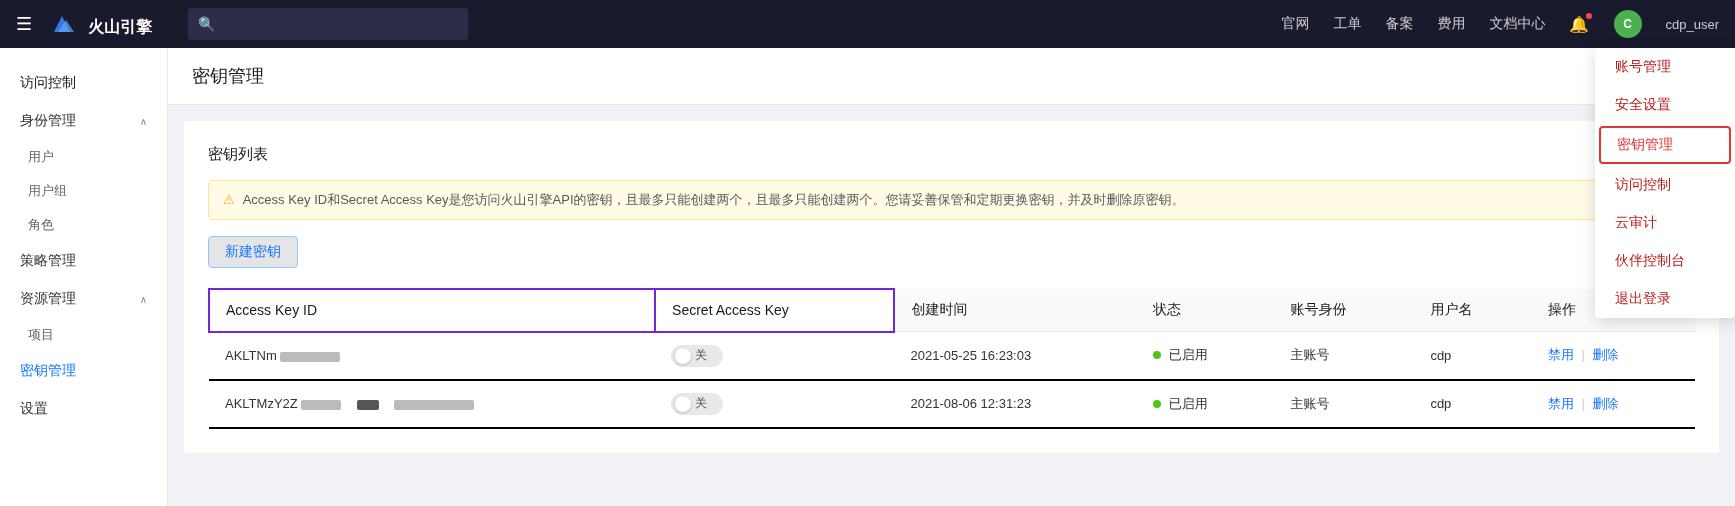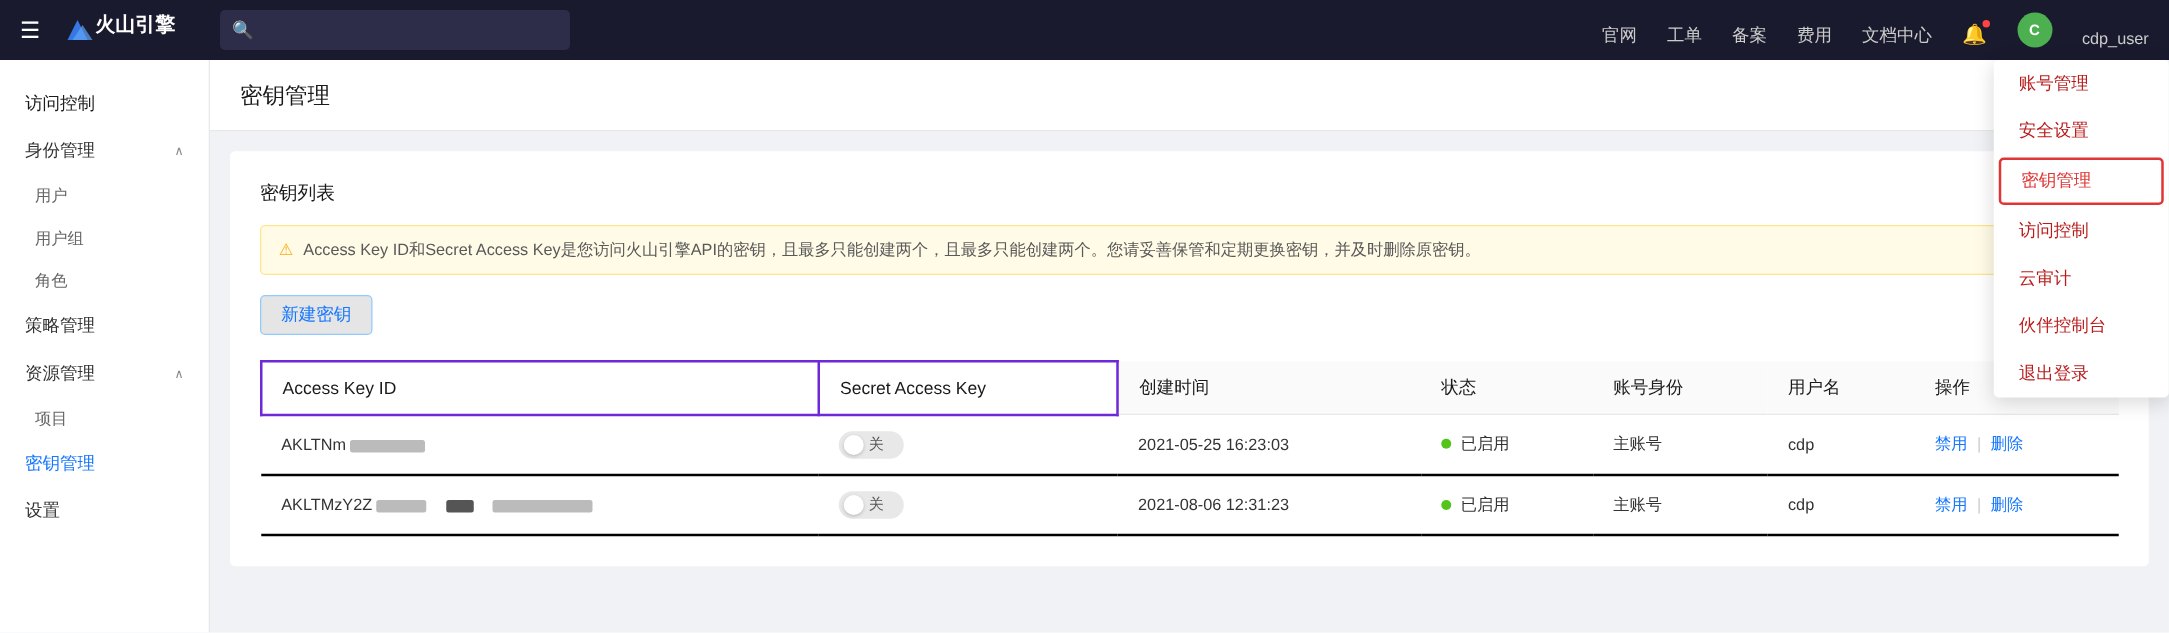--- a/index.html
+++ b/index.html
@@ -6,33 +6,33 @@
     body { font-family: -apple-system, BlinkMacSystemFont, "PingFang SC", "Microsoft YaHei", sans-serif; font-size: 14px; background: #f0f2f5; color: #1a1a1a; overflow: hidden; }
 
     
     .topnav {
       display: flex; align-items: center;
       background: #1a1a2e; height: 48px;
       padding: 0 16px; gap: 16px;
       position: fixed; top: 0; left: 0; right: 0; z-index: 100;
     }
     .topnav-menu-icon { color: #fff; font-size: 18px; cursor: pointer; }
-    .topnav-logo { display: flex; align-items: flex-start; gap: 0; color: #fff; font-size: 16px; font-weight: bold; }
+    .topnav-logo { display: flex; align-items: flex-end; gap: 12px; color: #fff; font-size: 16px; font-weight: bold; }
     .topnav-logo-icon { width: 28px; height: 28px; }
     .topnav-search {
       flex: 1; max-width: 280px; margin-left: 20px;
       display: flex; align-items: center; background: #2d2d4a; border-radius: 4px;
       padding: 0 10px; gap: 8px; height: 32px;
     }
     .topnav-search input {
       background: transparent; border: none; outline: none;
       color: #aaa; font-size: 13px; flex: 1;
     }
     .topnav-search-icon { color: #888; font-size: 14px; }
-    .topnav-right { margin-left: auto; display: flex; align-items: flex-end; gap: 24px; color: #ccc; font-size: 14px; }
+    .topnav-right { margin-left: auto; display: flex; align-items: center; gap: 24px; color: #ccc; font-size: 14px; }
     .topnav-right span { cursor: pointer; }
     .topnav-bell { position: relative; cursor: pointer; color: #ccc; font-size: 16px; }
     .topnav-bell-dot { position: absolute; top: -2px; right: -2px; width: 6px; height: 6px; background: #ff4444; border-radius: 50%; }
     .topnav-avatar { width: 28px; height: 28px; background: #4CAF50; border-radius: 50%; display: flex; align-items: center; justify-content: center; color: #fff; font-size: 12px; font-weight: bold; cursor: pointer; }
     .topnav-username { color: #ccc; cursor: pointer; font-size: 13px; }
 
     
     .layout { display: flex; margin-top: 48px; height: calc(100vh - 48px); }
 
     

